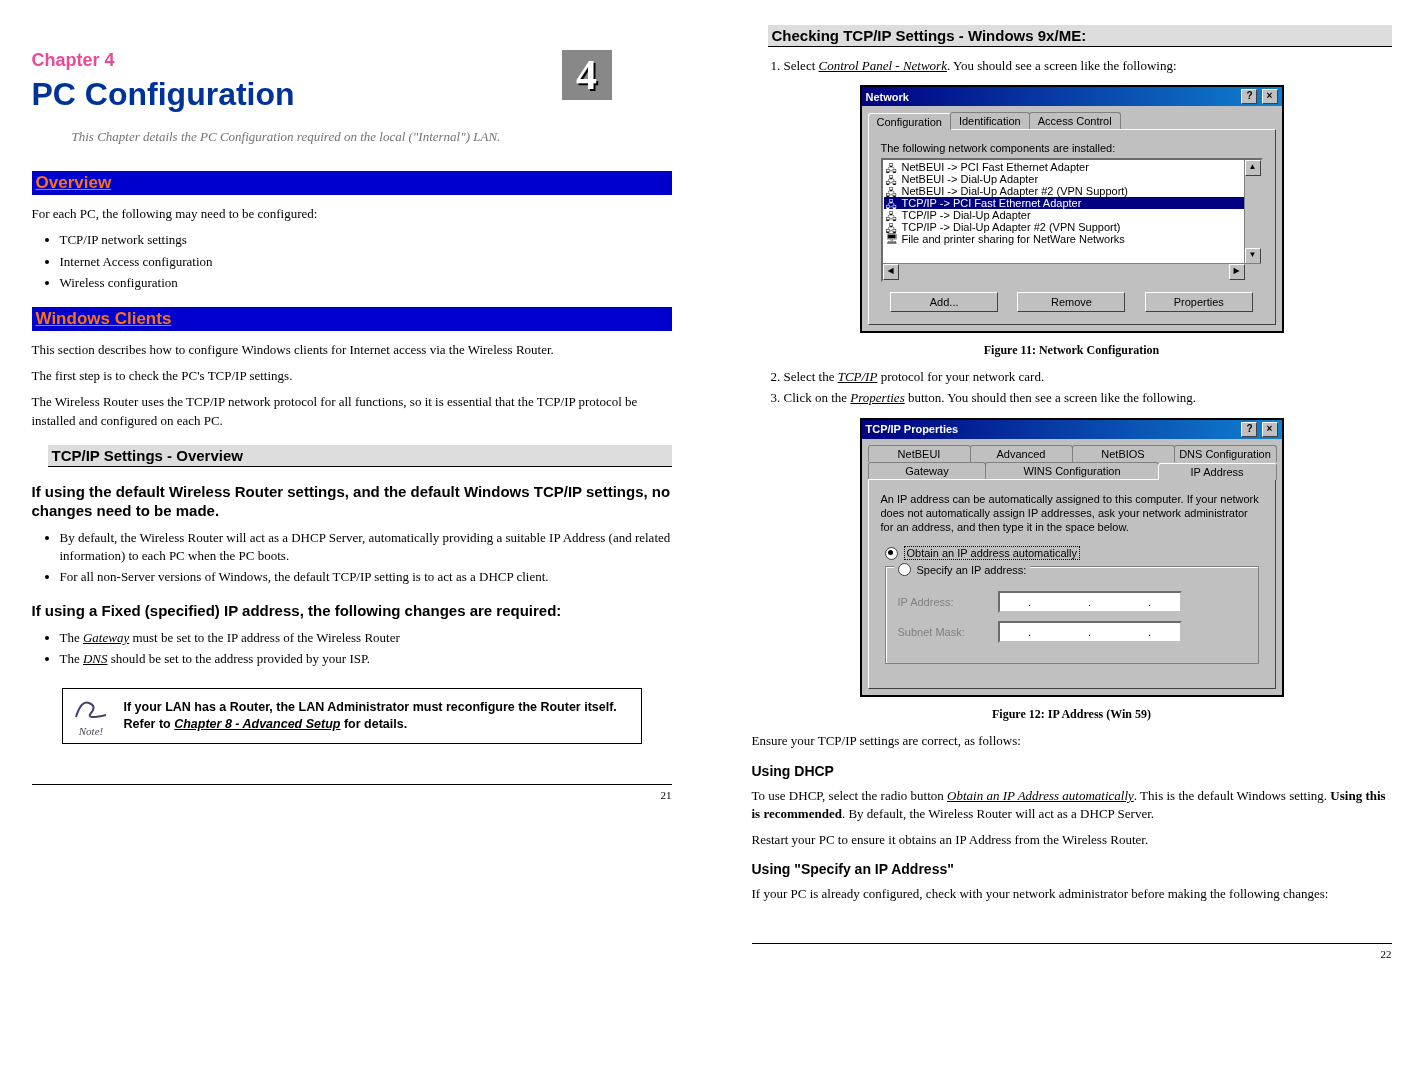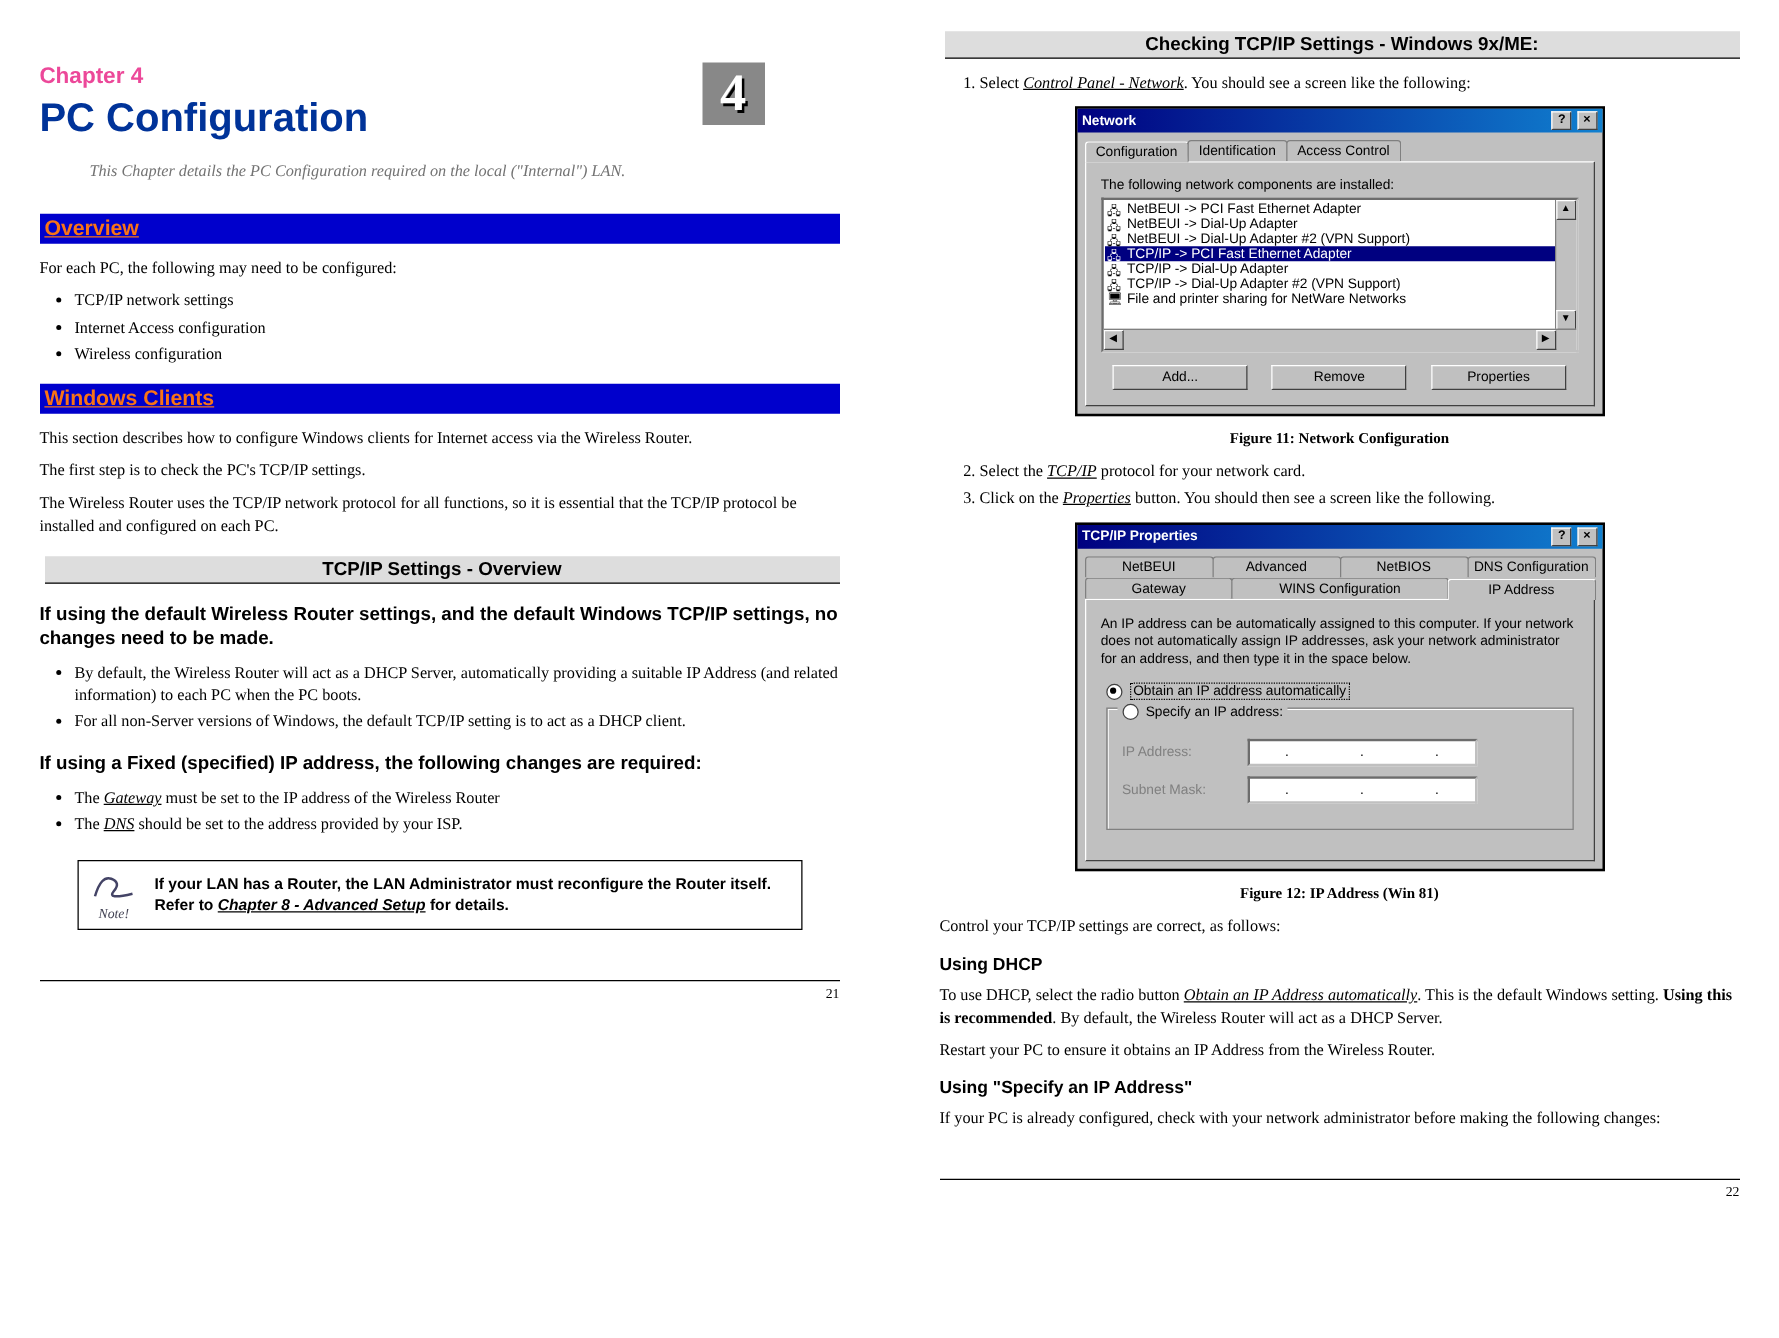--- a/index.html
+++ b/index.html
@@ -74,23 +74,22 @@
     padding: 2px 4px;
     text-decoration: underline;
     margin: 15px 0 10px 0;
   }
   .sub-heading-gray {
     background: #ddd;
     font-family: Arial, sans-serif;
     font-weight: bold;
     font-size: 15px;
     padding: 2px 4px;
-    margin: 15px 0 10px 4px;
+    margin: 15px 0 10px 16px;
     border-bottom: 1px solid #000;
-    text-align: center;
   }
   .sub-heading-bold {
     font-family: Arial, sans-serif;
     font-weight: bold;
     font-size: 15px;
     margin: 15px 0 8px 0;
     line-height: 1.3;
   }
   .sub-heading-small {
     font-family: Arial, sans-serif;
@@ -481,23 +480,23 @@
               <span class="ip-input">
                   <span>.</span>
                   <span>.</span>
                   <span>.</span>
                 </span>
             </div>
           </div>
         </div>
       </div>
     </div>
-    <div class="figure-caption">Figure 12: IP Address (Win 81)</div>
-
-    <p>Control your TCP/IP settings are correct, as follows:</p>
+    <div class="figure-caption">Figure 12: IP Address (Win 59)</div>
+
+    <p>Ensure your TCP/IP settings are correct, as follows:</p>
     <div class="sub-heading-small">Using DHCP</div>
     <p>
       <span>To use DHCP, select the radio button </span><span class="italic">Obtain an IP Address automatically</span><span>. This is the default Windows setting. </span><span class="bold">Using this is recommended</span><span>. By default, the Wireless Router will act as a DHCP Server.</span>
     </p>
     <p>Restart your PC to ensure it obtains an IP Address from the Wireless Router.</p>
     <div class="sub-heading-small">Using "Specify an IP Address"</div>
     <p>If your PC is already configured, check with your network administrator before making the following changes:</p>
 
     <div class="page-number">22</div>
   </div>

